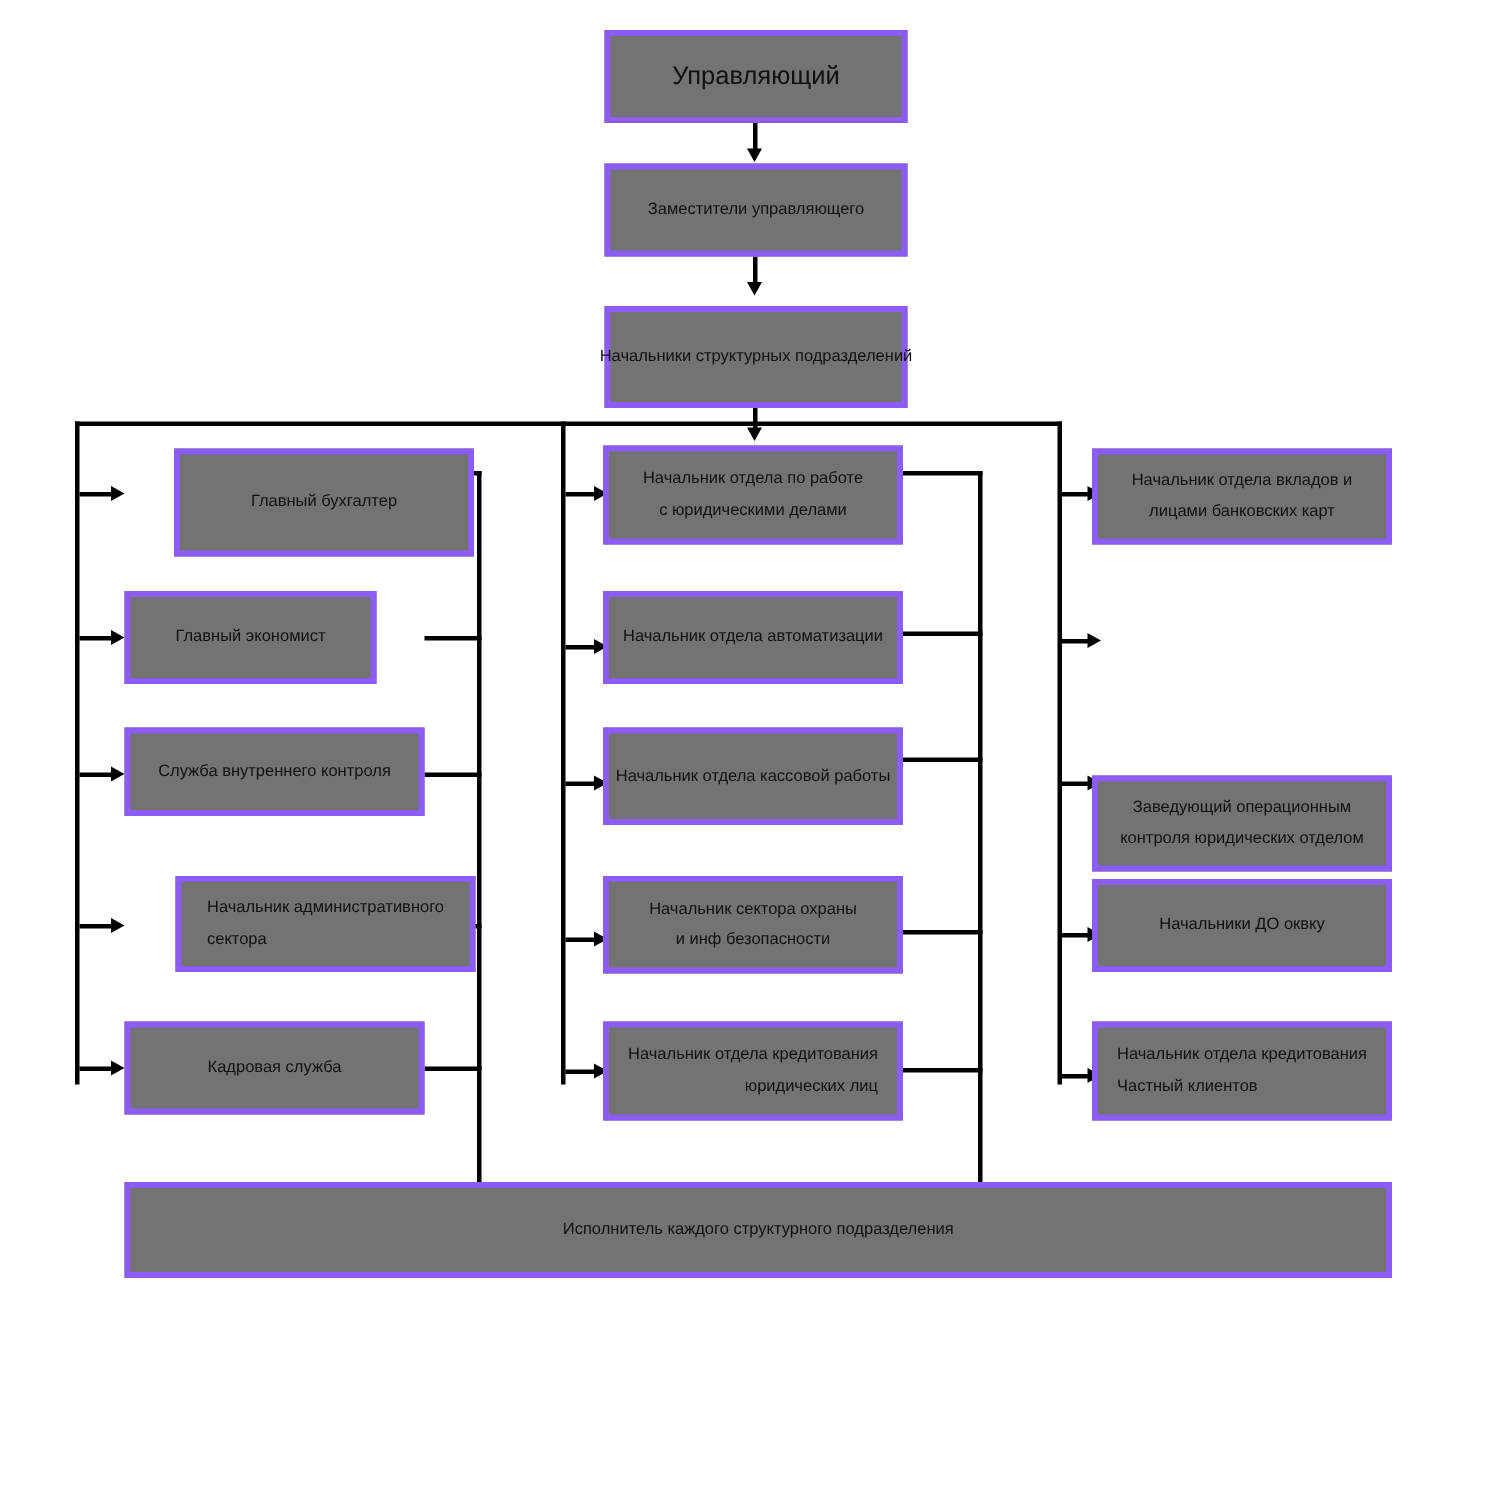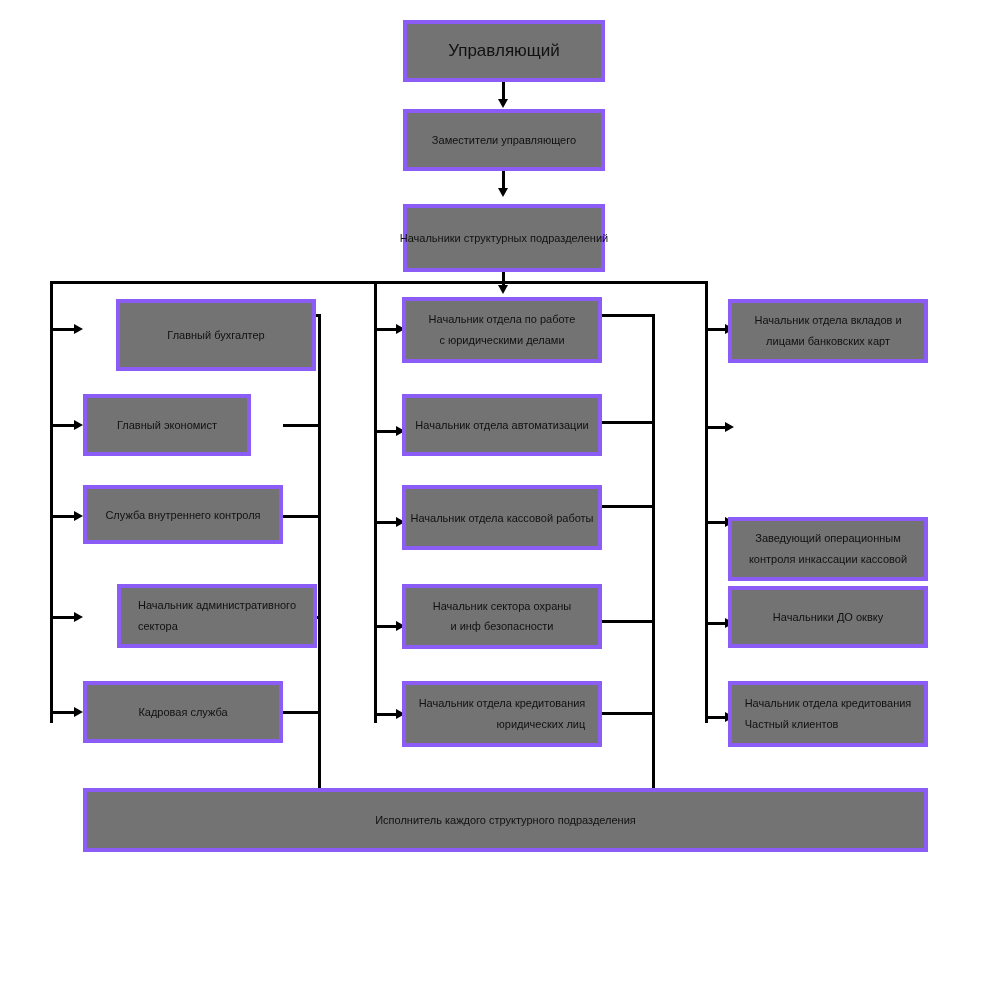--- a/index.html
+++ b/index.html
@@ -193,21 +193,21 @@
 
   <div class="box" style="left:728px; top:299px; width:200px; height:64px;">
     <span class="txt f14">
       <span style="display:block">Начальник отдела вкладов и</span>
       <span style="display:block">лицами банковских карт</span>
     </span>
   </div>
   <div class="box" style="left:728px; top:485px; width:200px; height:64px;margin-top:32px;">
     <span class="txt f14">
       <span style="display:block">Заведующий операционным</span>
-      <span style="display:block">контроля инкассации кассовой</span>
+      <span style="display:block">контроля юридических отделом</span>
     </span>
   </div>
   <div class="box" style="left:728px; top:586px; width:200px; height:62px;">
     <span class="txt f14">Начальники ДО оквку</span>
   </div>
   <div class="box" style="left:728px; top:681px; width:200px; height:66px;">
     <span class="txt f14">
       <span style="display:block">Начальник отдела кредитования</span>
       <span style="display:block; text-align:left">Частный клиентов</span>
     </span>

